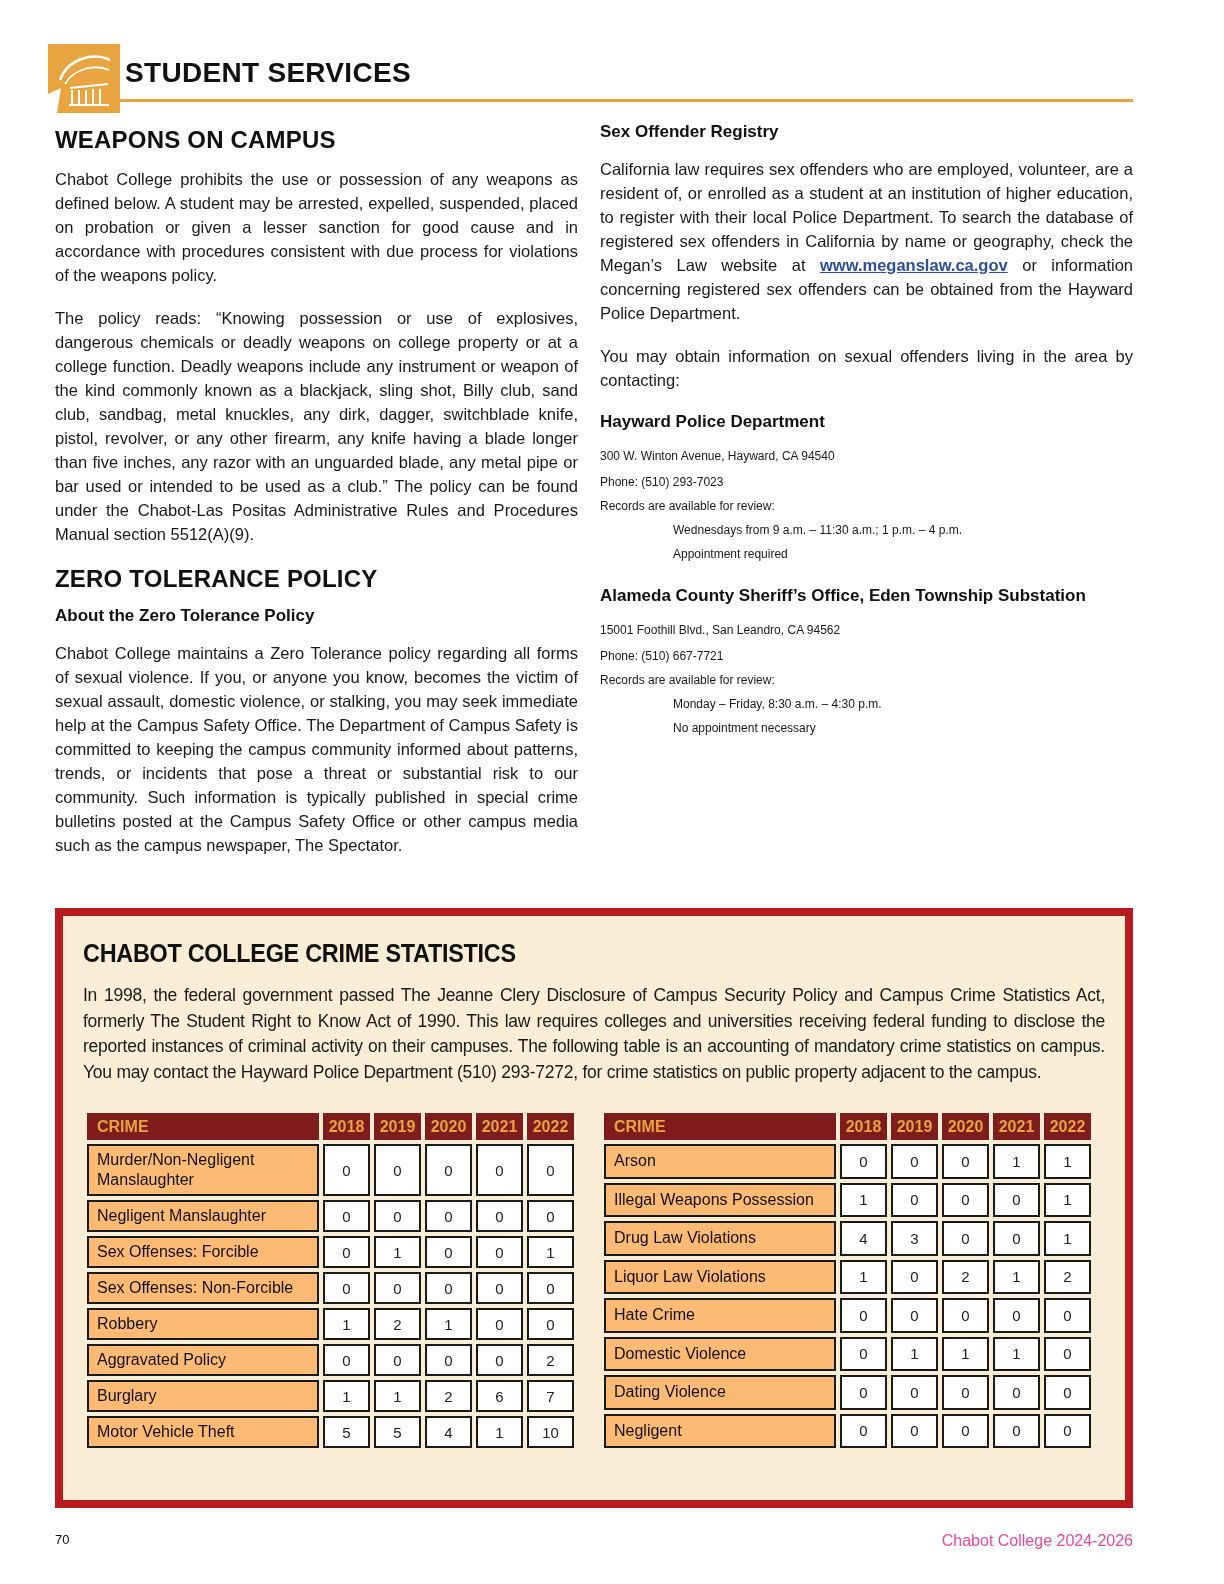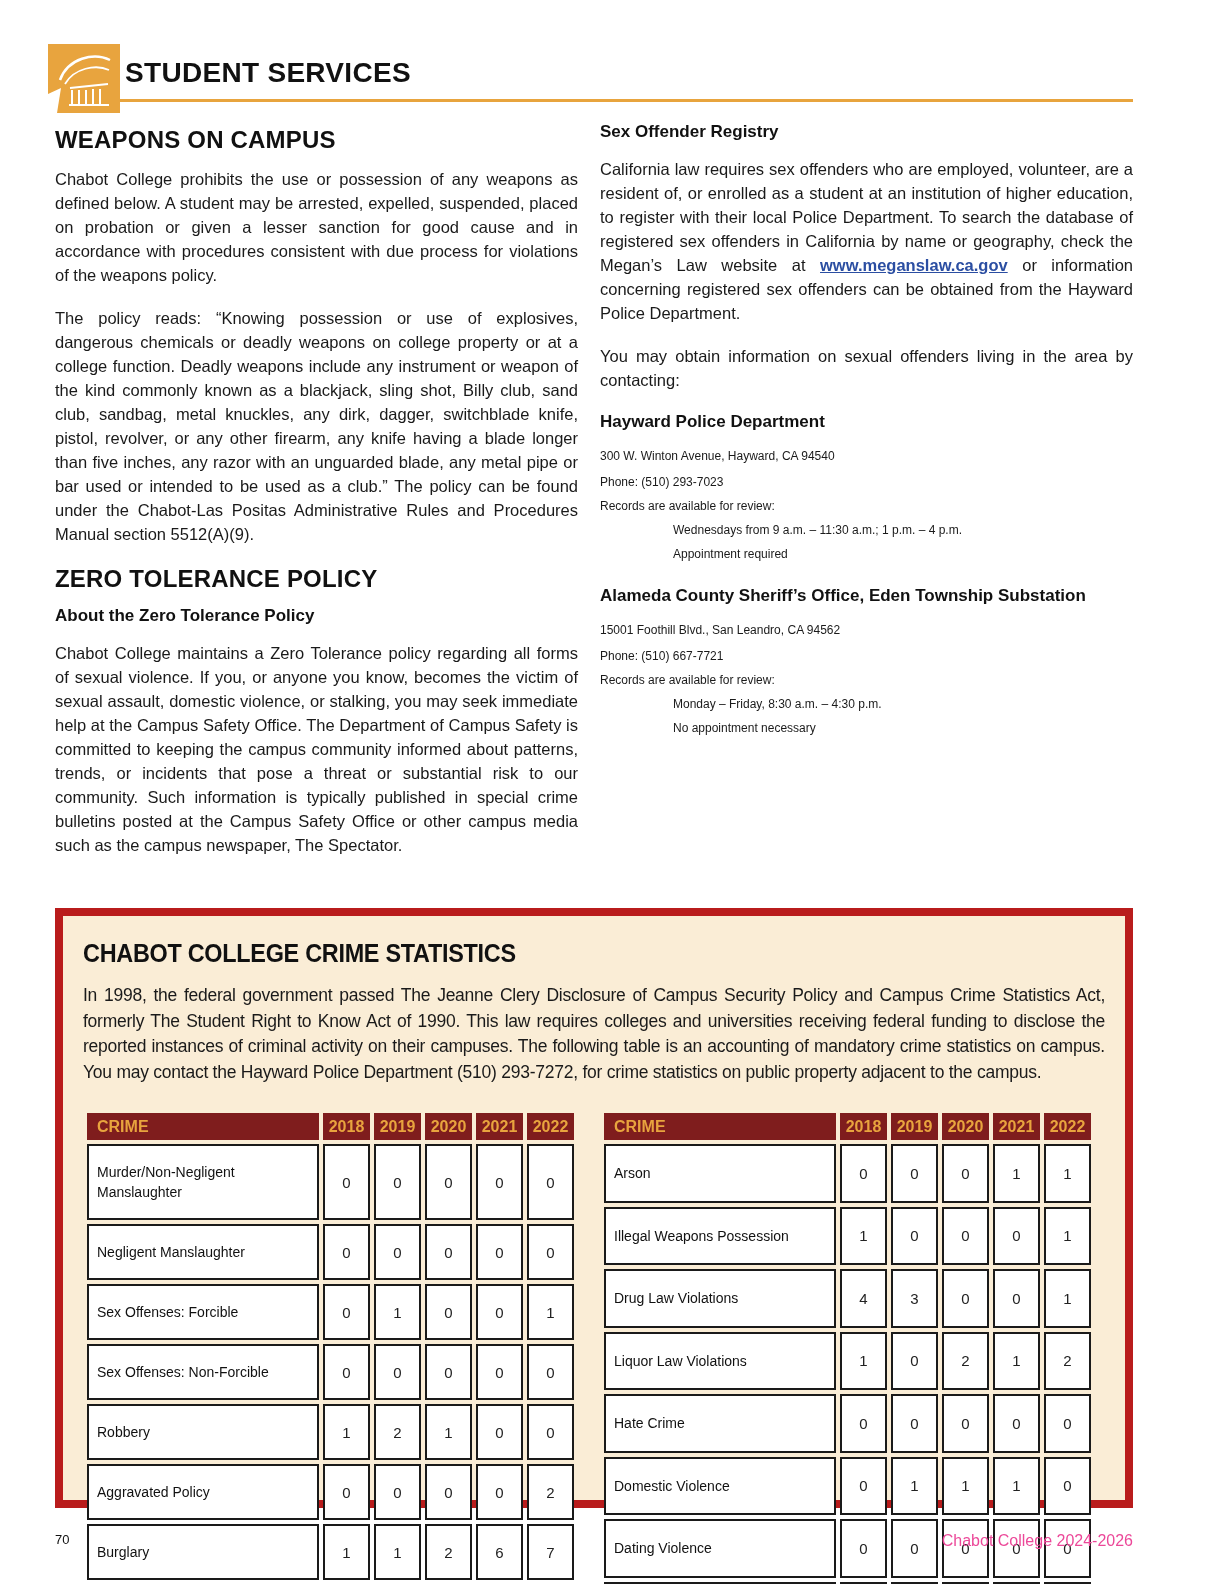--- a/index.html
+++ b/index.html
@@ -30,22 +30,22 @@
   .crime-box-heading{font-size:26px;font-weight:bold;color:#111;margin:8px 0 14px;
              transform:scaleX(.9);transform-origin:left center;white-space:nowrap;letter-spacing:-.3px;}
   .crime-intro{font-size:17.5px;line-height:25.5px;text-align:justify;letter-spacing:-.25px;margin:0;}
 
   .tables{display:flex;gap:22px;margin-top:24px;}
   table.crime{border-collapse:separate;border-spacing:4px;table-layout:fixed;}
   table.crime th{background:#7f1d1d;color:#E8A43E;font-size:16px;font-weight:bold;height:27px;padding:0;}
   table.crime th.th-crime{width:222px;text-align:left;padding-left:10px;}
   table.crime th.th-year{width:47px;text-align:center;}
   table.crime td{padding:0;}
-  table.crime td.td-label{background:#ffffff;border:2px solid #1a1a1a;font-size:14px;line-height:20px;
-             padding:16px 8px;color:#111;}
+  table.crime td.td-label{background:#fdba74;border:2px solid #1a1a1a;font-size:16px;line-height:20px;
+             padding:4px 8px;color:#111;}
   table.crime td.td-val{background:#ffffff;border:2px solid #1a1a1a;text-align:center;font-size:15px;
              color:#222;height:27px;}
 
   
   .footer-left{position:absolute;left:55px;top:1532px;font-size:13px;color:#111;}
   .footer-right{position:absolute;right:91px;top:1532px;font-size:16px;color:#ec4899;}
 </style>
 </head>
 <body>
 
@@ -234,21 +234,21 @@
           </tr>
           <tr>
             <td class="td-label">Dating Violence</td>
             <td class="td-val">0</td>
             <td class="td-val">0</td>
             <td class="td-val">0</td>
             <td class="td-val">0</td>
             <td class="td-val">0</td>
           </tr>
           <tr>
-            <td class="td-label">Illegal</td>
+            <td class="td-label">Negligent</td>
             <td class="td-val">0</td>
             <td class="td-val">0</td>
             <td class="td-val">0</td>
             <td class="td-val">0</td>
             <td class="td-val">0</td>
           </tr>
         </tbody>
       </table>
   </div>
 </div>

